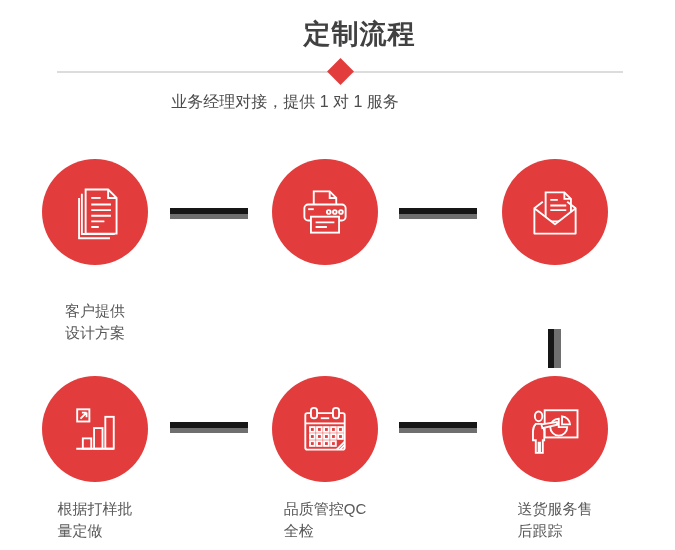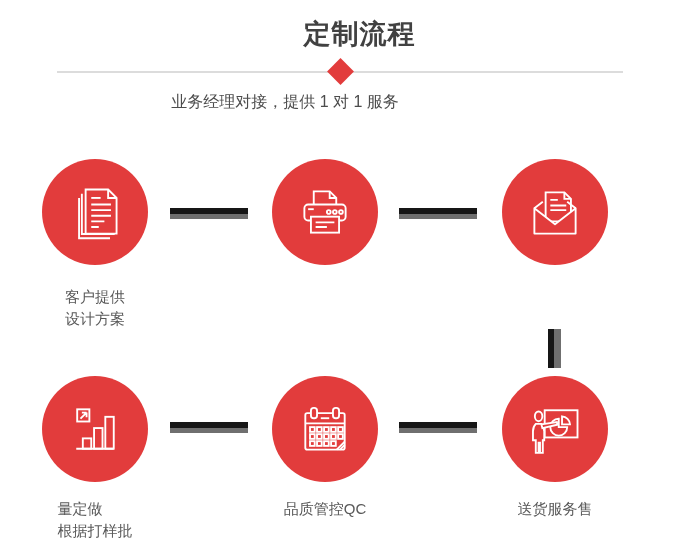--- a/index.html
+++ b/index.html
@@ -51,21 +51,21 @@
   }
 
   
   .c1 { left: 42px;  top: 159px; }
   .c2 { left: 272px; top: 159px; }
   .c3 { left: 502px; top: 159px; }
   .c4 { left: 42px;  top: 376px; }
   .c5 { left: 272px; top: 376px; }
   .c6 { left: 502px; top: 376px; }
 
-  .l1 { left: 95px;  top: 286px; }
+  .l1 { left: 95px;  top: 300px; }
   .l2 { left: 325px; top: 283px; }
   .l3 { left: 555px; top: 283px; }
   .l4 { left: 95px;  top: 498px; }
   .l5 { left: 325px; top: 498px; }
   .l6 { left: 555px; top: 498px; }
 
   .h1 { left: 170px; top: 208px; }
   .h2 { left: 399px; top: 208px; }
   .h3 { left: 170px; top: 422px; }
   .h4 { left: 399px; top: 422px; }
@@ -130,22 +130,22 @@
     <svg viewBox="0 0 64 64">
       <rect class="ic" x="13" y="11" width="13" height="13"></rect>
       <path class="ic" d="M16.5 21 L23 14.5 M23 14.5 h-5 M23 14.5 v5"></path>
       <path class="ic" d="M12 53 h40"></path>
       <rect class="ic" x="19" y="42" width="9" height="11"></rect>
       <rect class="ic" x="31" y="31" width="9" height="22"></rect>
       <rect class="ic" x="43" y="19" width="9" height="34"></rect>
     </svg>
   </div>
   <div class="step-label l4">
+    <div>根据打样批</div>
     <div>量定做</div>
-    <div>根据打样批</div>
   </div>
 
   <div class="circle c5">
     <svg viewBox="0 0 64 64">
       <rect class="icf" x="11" y="15" width="42" height="39" rx="2"></rect>
       <path class="ic" d="M11 26 h42"></path>
       <rect class="icf" x="17" y="9.5" width="6.5" height="11" rx="3"></rect>
       <rect class="icf" x="40.5" y="9.5" width="6.5" height="11" rx="3"></rect>
       <path class="ic" d="M27.5 20.5 h9"></path>
       <rect class="ic" x="16" y="30" width="5" height="5"></rect>
@@ -160,34 +160,36 @@
       <rect class="ic" x="46" y="37.5" width="5" height="5"></rect>
       <rect class="ic" x="16" y="45" width="5" height="5"></rect>
       <rect class="ic" x="23.5" y="45" width="5" height="5"></rect>
       <rect class="ic" x="31" y="45" width="5" height="5"></rect>
       <rect class="ic" x="38.5" y="45" width="5" height="5"></rect>
       <path class="ic" d="M44.5 54 L53 45.5 M48 54 L53 49"></path>
     </svg>
   </div>
   <div class="step-label l5">
     <div>品质管控QC</div>
+    <div>全检</div>
   </div>
 
   <div class="circle c6">
     <svg viewBox="0 0 64 64">
       <rect class="ic" x="21" y="12" width="35" height="29"></rect>
       <path class="ic" d="M36 30 V21 A9 9 0 1 0 45 30 Z"></path>
       <path class="ic" d="M39.5 18.5 A9 9 0 0 1 48 27 L39.5 27 Z"></path>
       <ellipse class="icf" cx="14.5" cy="18.5" rx="4" ry="5.2"></ellipse>
       <path class="icf" d="M11.5 26.5 C9.5 28.5 8.5 31 8.5 34.5 L8.5 44 L11.5 44 L11.5 57.5 L14.5 57.5 L14.5 46.5 L16 46.5 L16 57.5 L19 57.5 L19 44 L20.5 44 L20.5 34.5 C20.5 31 19.5 28.5 17.5 26.5 Z"></path>
       <path class="icf" d="M17.5 27 L34 24.5 L34.5 27.5 L18.5 31 Z"></path>
     </svg>
   </div>
   <div class="step-label l6">
     <div>送货服务售</div>
+    <div>后跟踪</div>
   </div>
 
   <div class="conn-h h1"></div>
   <div class="conn-h h2"></div>
   <div class="conn-h h3"></div>
   <div class="conn-h h4"></div>
   <div class="conn-v v1"></div>
 
 </div>
 

